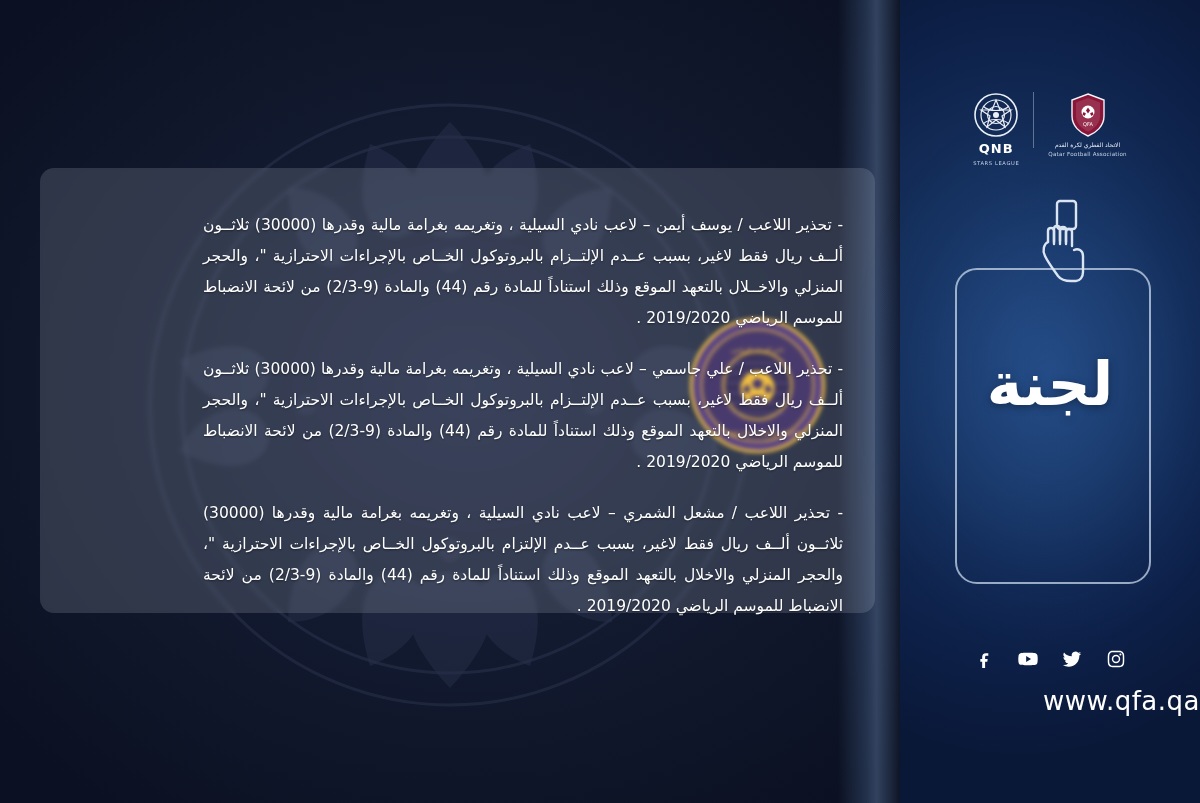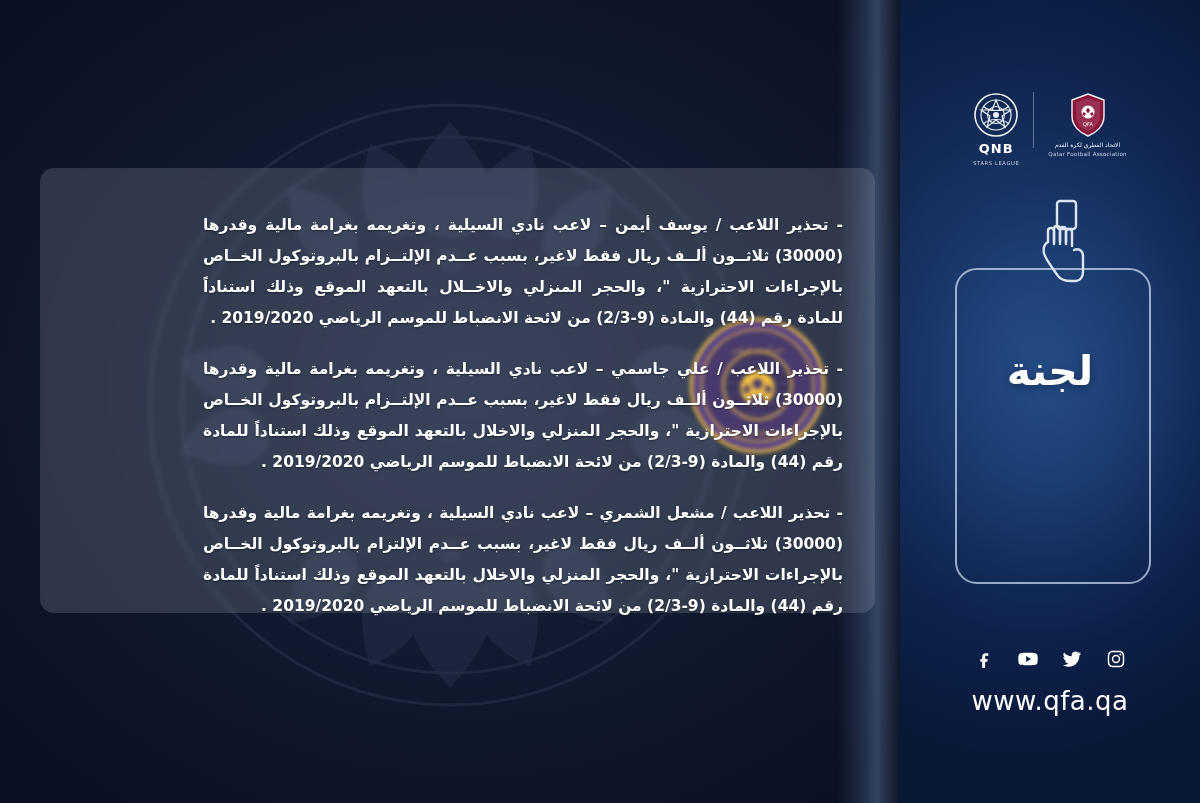--- a/index.html
+++ b/index.html
@@ -111,21 +111,21 @@
   }
   .hand-icon svg { width: 100%; height: 100%; display: block; }
 
   
   .right-title {
     position: absolute;
     left: 900px; top: 342px;
     width: 300px;
     text-align: center;
     color: #ffffff;
-    font-size: 41px;
+    font-size: 60px;
     font-weight: bold;
     line-height: 1.42;
     direction: rtl;
     text-shadow: 0 2px 8px rgba(0,0,0,0.35);
   }
   .right-title .l2 { display: block; }
 
   
   .social-row {
     position: absolute;
@@ -139,21 +139,21 @@
   .social-row .s-icon {
     width: 22px; height: 22px;
     color: #ffffff;
     display: flex; align-items: center; justify-content: center;
   }
   .social-row .s-icon svg { width: 100%; height: 100%; fill: #ffffff; display: block; }
   .site-url {
     position: absolute;
     left: 900px; top: 686px;
     width: 300px;
-    text-align: center;
+    text-align: right;
     color: #ffffff;
     font-size: 26px;
     letter-spacing: 0.5px;
   }
 
   
   .content-card {
     position: absolute;
     left: 40px; top: 168px;
     width: 835px; height: 445px;
@@ -169,21 +169,21 @@
     box-sizing: border-box;
     direction: rtl;
   }
   .para {
     color: #ffffff;
     font-size: 15.5px;
     line-height: 2.0;
     text-align: justify;
     text-align-last: right;
     margin-bottom: 20px;
-    font-weight: bold;
+    font-weight: normal;
     text-shadow: 0 1px 2px rgba(0,0,0,0.45);
     letter-spacing: 0px;
     width: 640px;
     margin-right: 0;
   }
   .para:last-child { margin-bottom: 16px; }
 
   
   .crest {
     position: absolute;

